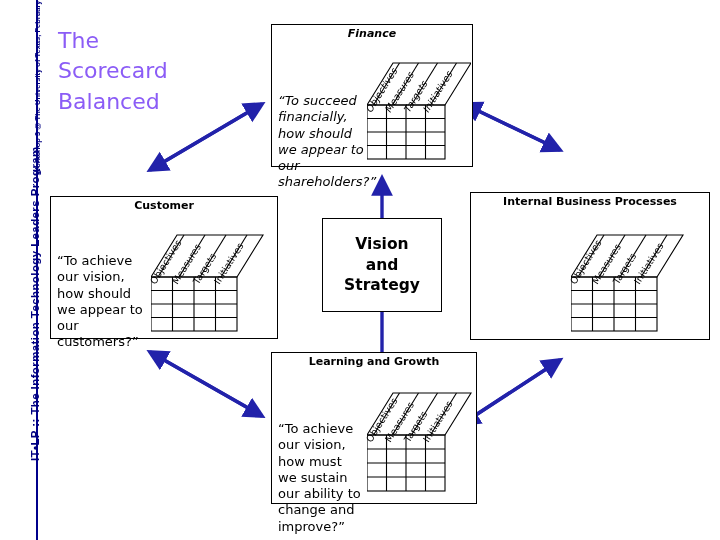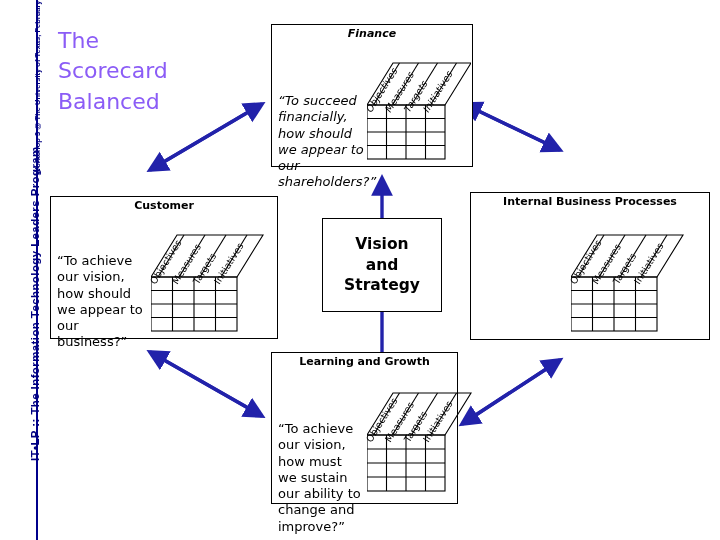--- a/index.html
+++ b/index.html
@@ -157,21 +157,21 @@
       </svg>
       <div class="col-label" style="left:6px;top:62px;transform:rotate(-58deg);">Objectives</div>
       <div class="col-label" style="left:25px;top:62px;transform:rotate(-58deg);">Measures</div>
       <div class="col-label" style="left:44px;top:62px;transform:rotate(-58deg);">Targets</div>
       <div class="col-label" style="left:63px;top:62px;transform:rotate(-58deg);">Initiatives</div>
     </div>
   </div>
 
   <div class="panel" style="left:50px;top:196px;width:228px;height:143px;">
     <div class="head">Customer</div>
-    <div class="quote" style="left:6px;top:56px;width:88px;">“To achieve our vision, how should we appear to our business?”</div>
+    <div class="quote" style="left:6px;top:56px;width:88px;">“To achieve our vision, how should we appear to our customers?”</div>
     <div class="grid-wrap" style="left:100px;top:16px;">
       <svg width="118" height="122" viewBox="0 0 118 122">
         <path d="M0,64 L26,22 L112,22 L86,64 Z" fill="none" stroke="#000" stroke-width="1.1"></path>
         <line x1="7" y1="64" x2="33" y2="22" stroke="#000" stroke-width="1.1"></line>
         <line x1="28" y1="64" x2="54" y2="22" stroke="#000" stroke-width="1.1"></line>
         <line x1="49" y1="64" x2="75" y2="22" stroke="#000" stroke-width="1.1"></line>
         <line x1="70" y1="64" x2="96" y2="22" stroke="#000" stroke-width="1.1"></line>
         <g stroke="#000" stroke-width="1.1" fill="none">
           <rect x="0" y="64" width="86" height="54"></rect>
           <line x1="21.5" y1="64" x2="21.5" y2="118"></line>
@@ -208,21 +208,21 @@
           <line x1="0" y1="104.5" x2="86" y2="104.5"></line>
         </g>
       </svg>
       <div class="col-label" style="left:6px;top:62px;transform:rotate(-58deg);">Objectives</div>
       <div class="col-label" style="left:28px;top:62px;transform:rotate(-58deg);">Measures</div>
       <div class="col-label" style="left:49px;top:62px;transform:rotate(-58deg);">Targets</div>
       <div class="col-label" style="left:70px;top:62px;transform:rotate(-58deg);">Initiatives</div>
     </div>
   </div>
 
-  <div class="panel" style="left:271px;top:352px;width:187px;height:152px;">
+  <div class="panel" style="left:271px;top:352px;width:206px;height:152px;">
     <div class="head">Learning and Growth</div>
     <div class="quote" style="left:6px;top:68px;width:86px;">“To achieve our vision, how must we sustain our ability to change and improve?”</div>
     <div class="grid-wrap" style="left:95px;top:16px;">
       <svg width="108" height="128" viewBox="0 0 108 128">
         <path d="M0,66 L26,24 L104,24 L78,66 Z" fill="none" stroke="#000" stroke-width="1.1"></path>
         <line x1="6.5" y1="66" x2="32.5" y2="24" stroke="#000" stroke-width="1.1"></line>
         <line x1="25.5" y1="66" x2="51.5" y2="24" stroke="#000" stroke-width="1.1"></line>
         <line x1="44.5" y1="66" x2="70.5" y2="24" stroke="#000" stroke-width="1.1"></line>
         <line x1="63.5" y1="66" x2="89.5" y2="24" stroke="#000" stroke-width="1.1"></line>
         <g stroke="#000" stroke-width="1.1" fill="none">

